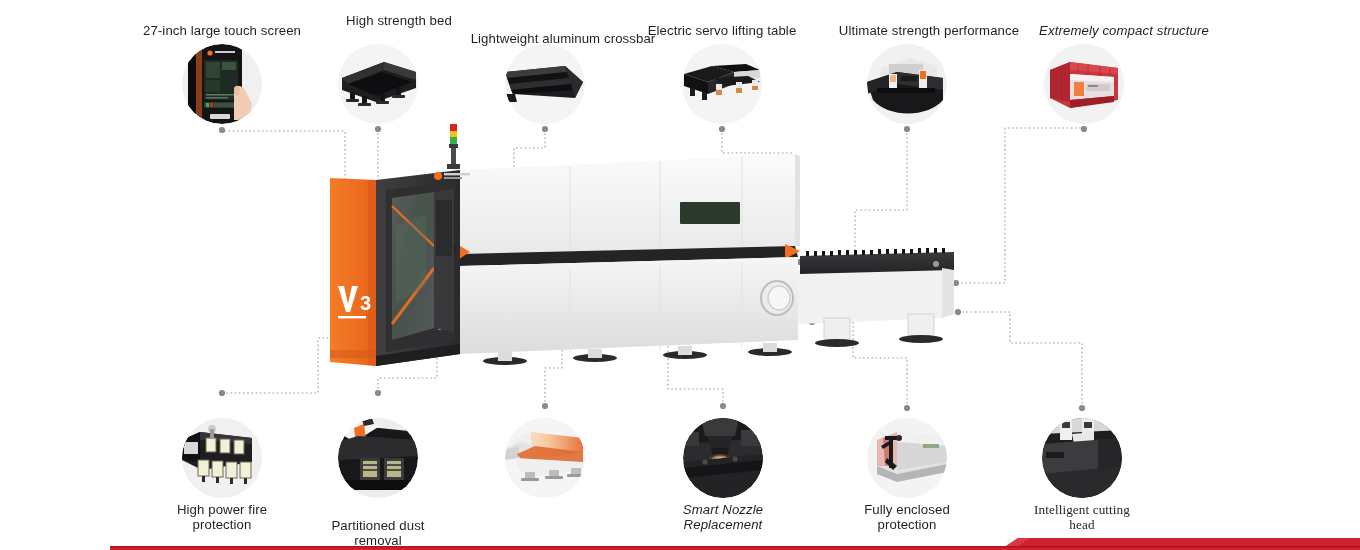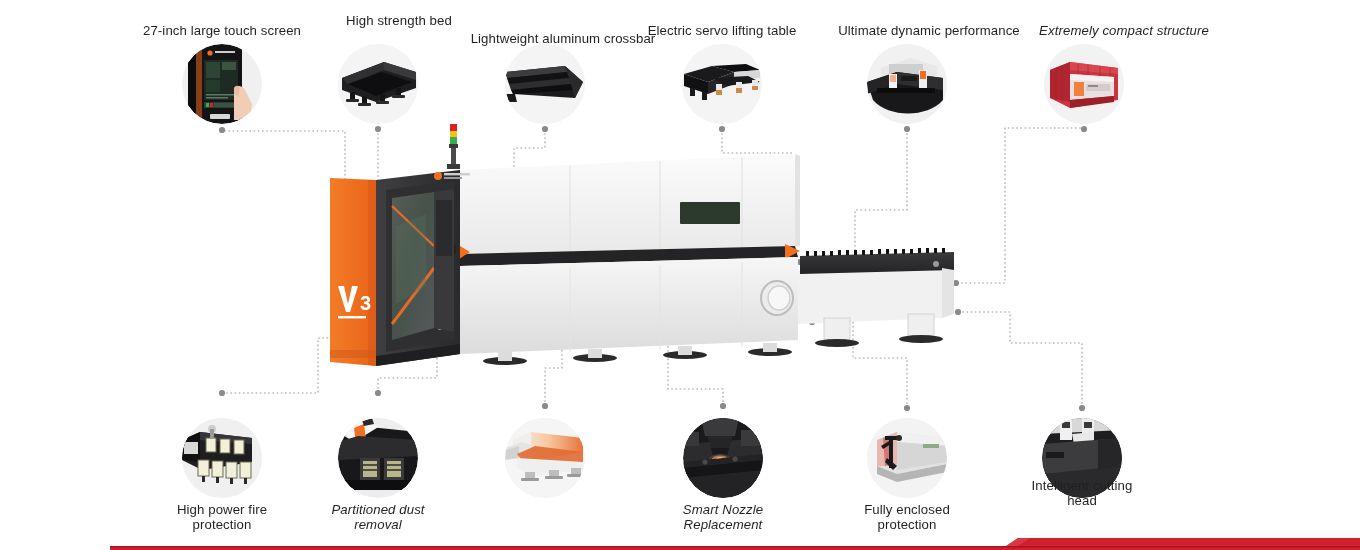--- a/index.html
+++ b/index.html
@@ -556,32 +556,32 @@
         <rect x="4" y="34" width="18" height="6" fill="#1a1a1c"></rect>
         <path d="M56,22 L80,20 L80,48 L56,52 Z" fill="#262628"></path>
       </svg>
     </div>
   </div>
 
   <div class="lbl top" style="left:222px;top:23px;">27-inch large touch screen</div>
   <div class="lbl top" style="left:399px;top:13px;">High strength bed</div>
   <div class="lbl top" style="left:563px;top:31px;">Lightweight aluminum crossbar</div>
   <div class="lbl top" style="left:722px;top:23px;">Electric servo lifting table</div>
-  <div class="lbl top" style="left:929px;top:23px;">Ultimate dynamic performance</div>
+  <div class="lbl top" style="left:929px;top:23px;">Ultimate strength performance</div>
   <div class="lbl top" style="left:1124px;top:23px;font-style:italic;">Extremely compact structure</div>
 
   <div class="lbl bot" style="left:222px;top:502px;">High power fire
 protection</div>
-  <div class="lbl bot" style="left:378px;top:502px;font-style:italic;">Partitioned dust
+  <div class="lbl bot" style="left:378px;top:518px;">Partitioned dust
 removal</div>
   <div class="lbl bot" style="left:723px;top:502px;font-style:italic;">Smart Nozzle
 Replacement</div>
   <div class="lbl bot" style="left:907px;top:502px;">Fully enclosed
 protection</div>
-  <div class="lbl bot" style="left:1082px;top:478px;">Intelligent cutting
+  <div class="lbl bot" style="left:1082px;top:502px;font-family:Liberation Serif, serif;">Intelligent cutting
 head</div>
 
   <div id="banner">
     <svg viewBox="0 0 1360 26" preserveAspectRatio="none" xmlns="http://www.w3.org/2000/svg">
       <path d="M1000,26 L1018,14 L1360,14 L1360,26 Z" fill="#D0202E"></path>
       <path d="M1000,26 L1018,14 L1030,14 L1012,26 Z" fill="#e04a54" opacity=".55"></path>
       <path d="M110,22 L1360,22 L1360,26 L110,26 Z" fill="#D0202E"></path>
       <path d="M110,22 L1360,22 L1360,23.4 L110,23.4 Z" fill="#a8141f"></path>
     </svg>
   </div>

